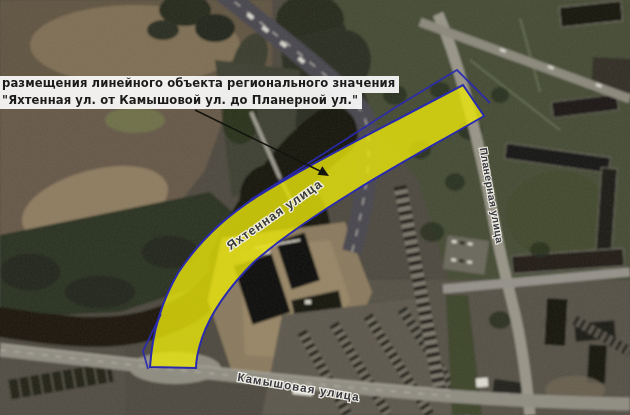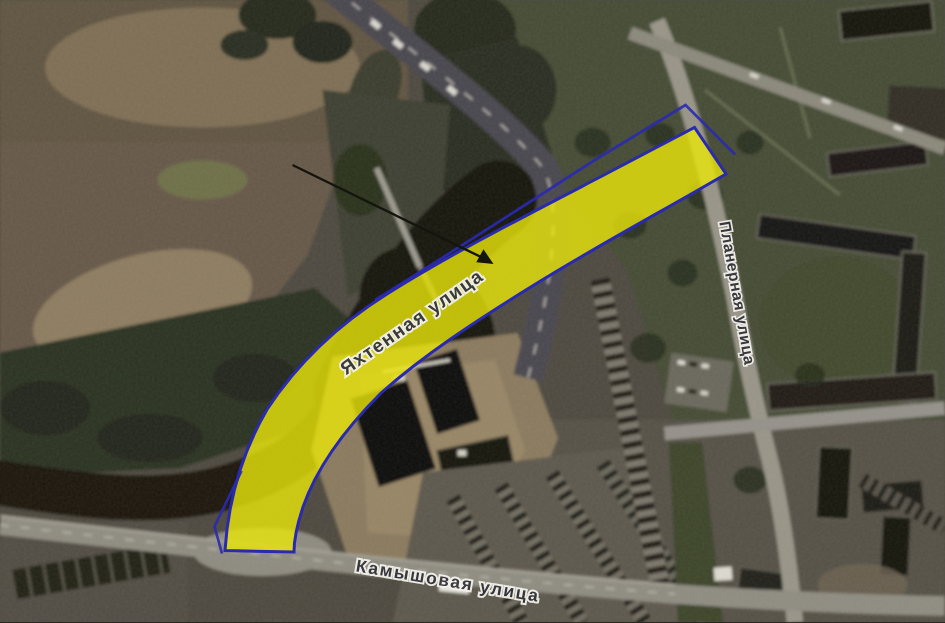--- a/index.html
+++ b/index.html
@@ -212,13 +212,17 @@
     <g>
       <line class="arrow" x1="195" y1="110" x2="322" y2="172"></line>
       <polygon class="arrow-head" points="329,176 317.5,174.8 322.3,166.2"></polygon>
     </g>
 
     <text class="street-label lbl-yakhtennaya" text-anchor="middle" transform="translate(277,218) rotate(-34.8)">Яхтенная улица</text>
     <text class="street-label lbl-planernaya" text-anchor="middle" transform="translate(488,196) rotate(80)">Планерная улица</text>
     <text class="street-label lbl-kamyshovaya" text-anchor="middle" transform="translate(298,391) rotate(9.5)">Камышовая улица</text>
   </svg>
 
+  <div class="annotation">
+    <span class="line">размещения линейного объекта регионального значения</span>
+    <span class="line">"Яхтенная ул. от Камышовой ул. до Планерной ул."</span>
+  </div>
 </div>
 
 </body></html>

